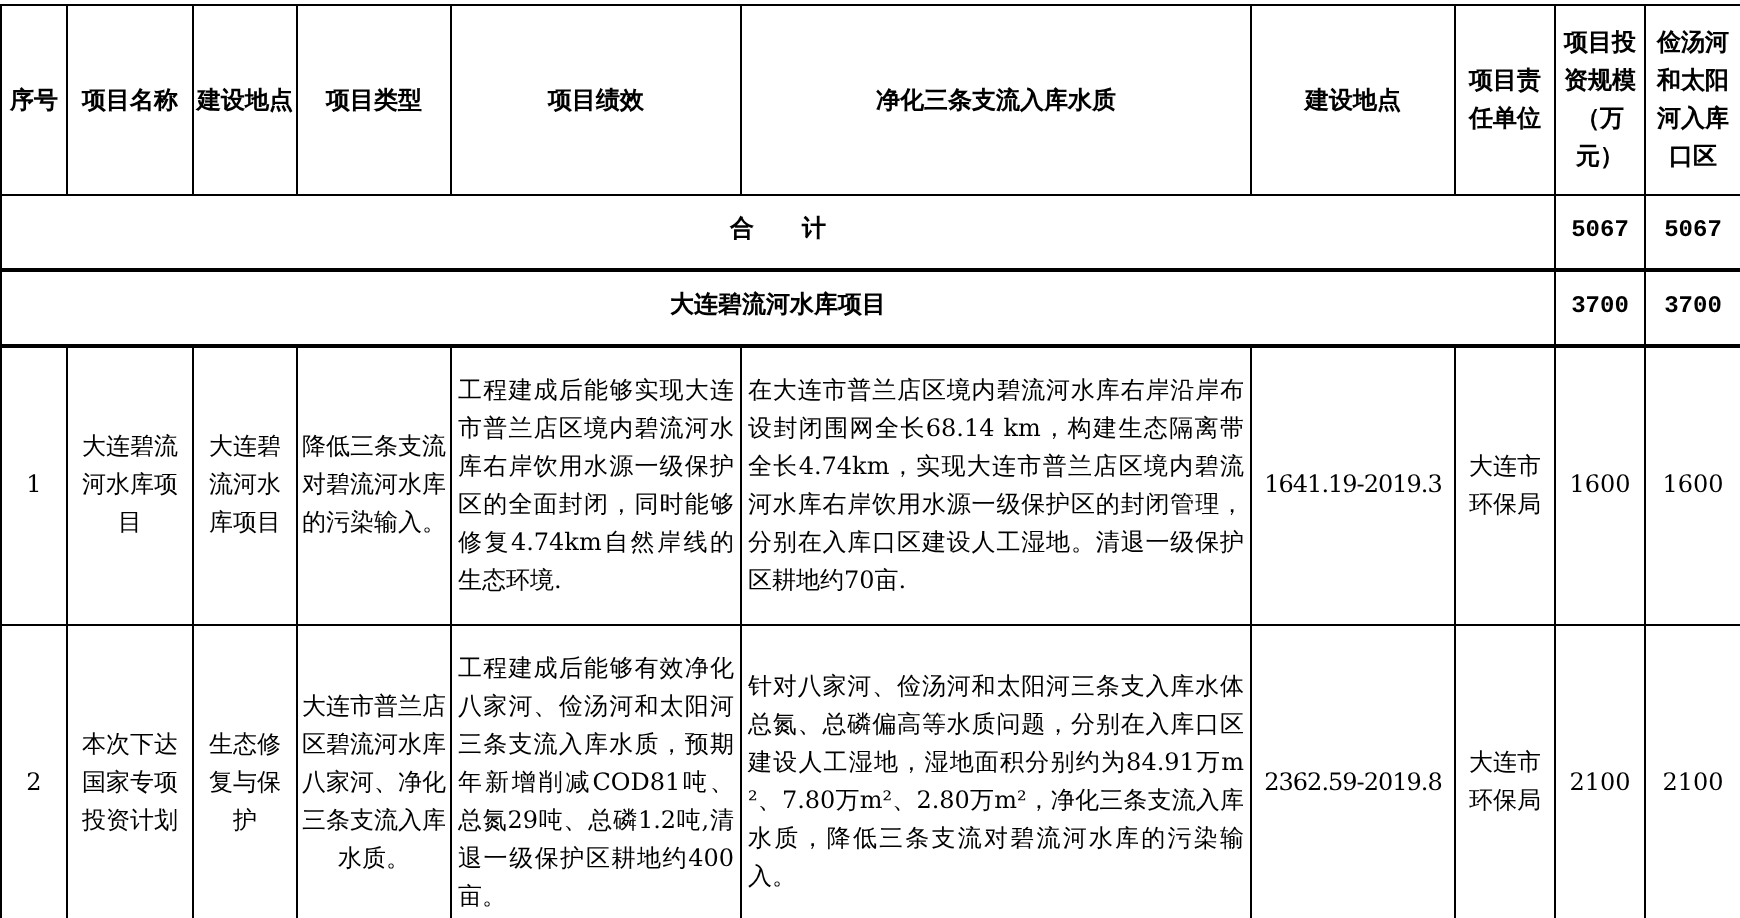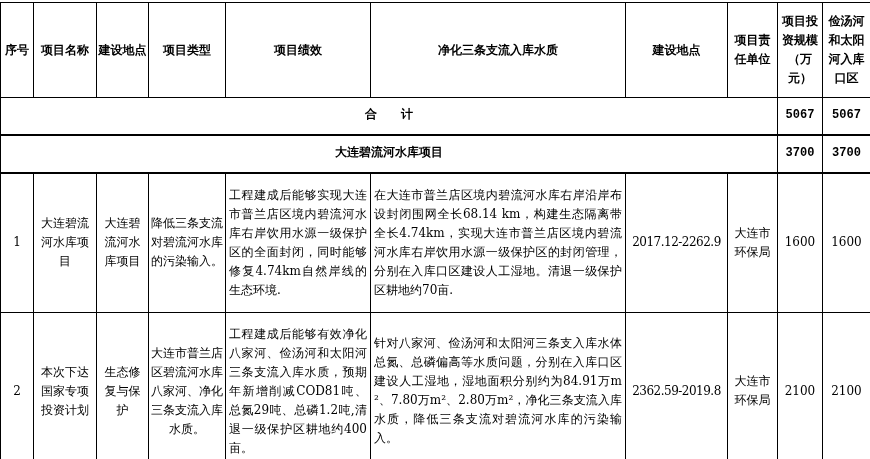--- a/index.html
+++ b/index.html
@@ -91,21 +91,21 @@
       <td>3700</td>
     </tr>
 
     <tr class="h-r1">
       <td>1</td>
       <td>大连碧流河水库项目</td>
       <td>大连碧流河水库项目</td>
       <td>降低三条支流对碧流河水库的污染输入。</td>
       <td class="text-block">工程建成后能够实现大连市普兰店区境内碧流河水库右岸饮用水源一级保护区的全面封闭，同时能够修复4.74km自然岸线的生态环境.</td>
       <td class="text-block">在大连市普兰店区境内碧流河水库右岸沿岸布设封闭围网全长68.14 km，构建生态隔离带全长4.74km，实现大连市普兰店区境内碧流河水库右岸饮用水源一级保护区的封闭管理，分别在入库口区建设人工湿地。清退一级保护区耕地约70亩.</td>
-      <td class="period">2017.12-2262.9</td>
+      <td class="period">1641.19-2019.3</td>
       <td>大连市环保局</td>
       <td>1600</td>
       <td>1600</td>
     </tr>
 
     <tr class="h-r2">
       <td>2</td>
       <td>本次下达国家专项投资计划</td>
       <td>生态修复与保护</td>
       <td>大连市普兰店区碧流河水库八家河、净化三条支流入库水质。</td>

